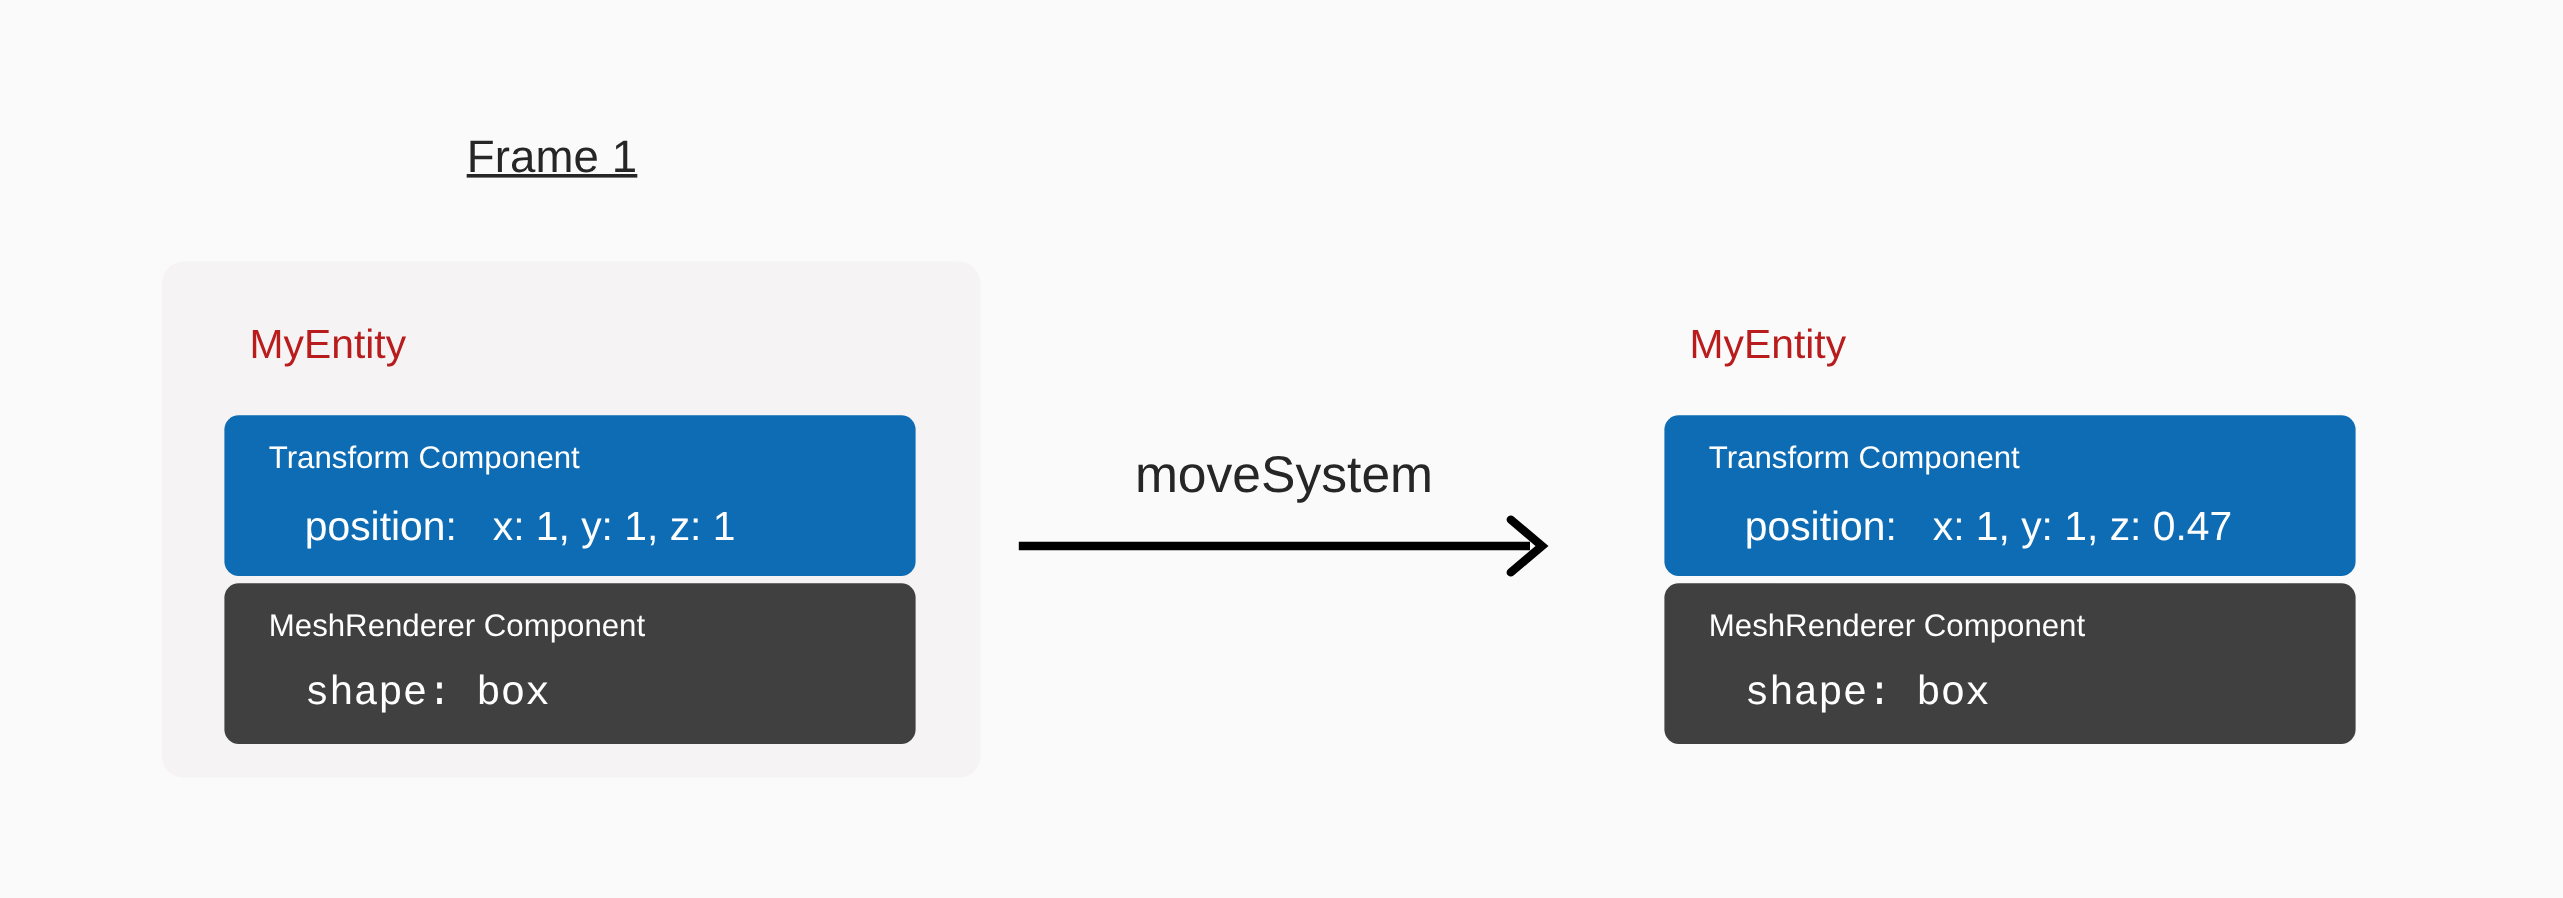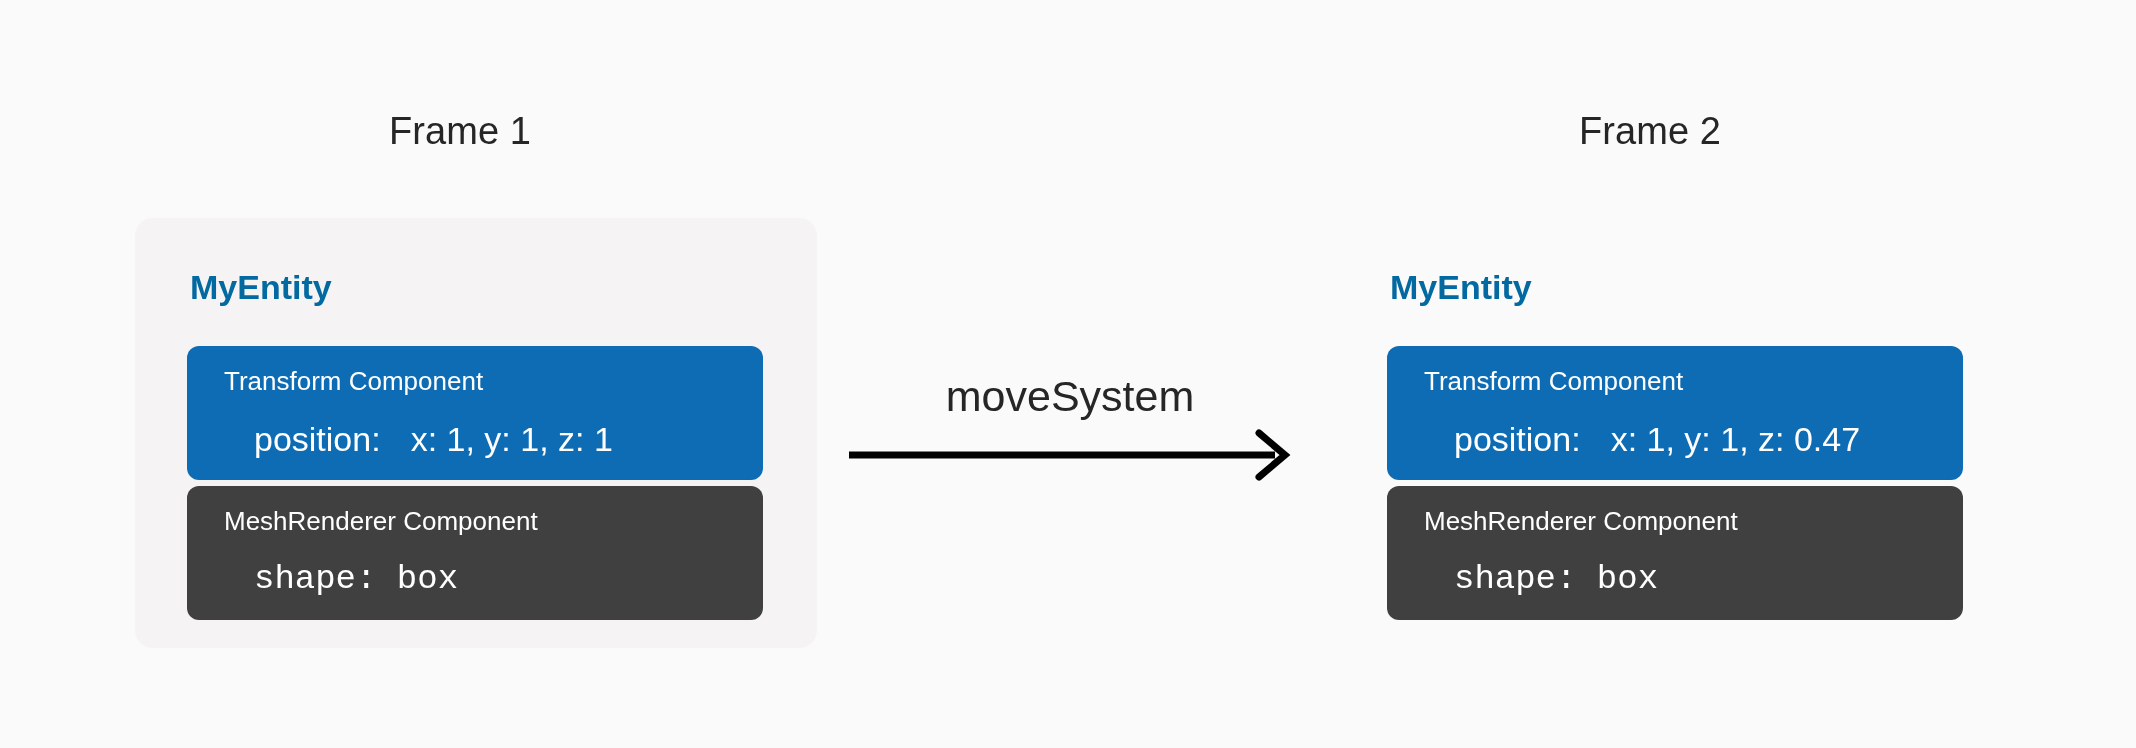--- a/index.html
+++ b/index.html
@@ -23,20 +23,21 @@
   }
 
   
   .frame-title {
     position: absolute;
     font-size: 38px;
     color: #262626;
     letter-spacing: 0.1px;
     white-space: nowrap;
     text-align: center;
+    text-decoration: underline;
   }
   #frame1-title { left: 280px; top: 110px; width: 360px; }
   #frame2-title { left: 1470px; top: 110px; width: 360px; }
 
   
   .entity-panel {
     position: absolute;
     box-sizing: border-box;
     padding: 34px 52px 30px 52px;
   }
@@ -52,25 +53,24 @@
     left: 1335px;
     top: 218px;
     width: 682px;
     height: 430px;
     background: transparent;
     border-radius: 18px;
   }
 
   .entity-name {
     font-size: 34px;
-    color: #0369a1;
+    color: #b91c1c;
     line-height: 1;
-    margin: 18px 0 0 3px;
+    margin: 18px 0 0 21px;
     white-space: nowrap;
-    font-weight: bold;
   }
 
   
   .component-stack {
     margin-top: 42px;
     display: flex;
     flex-direction: column;
     gap: 6px;
   }
 
@@ -155,21 +155,20 @@
     </div>
   </div>
 
   <div id="system-label">moveSystem</div>
 
   <svg id="system-arrow" viewBox="0 0 460 60">
     <line x1="4" y1="30" x2="430" y2="30" stroke="#000000" stroke-width="7" stroke-linecap="butt"></line>
     <polyline points="414,8 440,30 414,52" fill="none" stroke="#000000" stroke-width="7" stroke-linecap="round" stroke-linejoin="miter"></polyline>
   </svg>
 
-  <div class="frame-title" id="frame2-title">Frame 2</div>
 
   <div class="entity-panel" id="entity-panel-2">
 
     <div class="entity-name">MyEntity</div>
 
     <div class="component-stack">
 
       <div class="component-box transform">
         <div class="component-title">Transform Component</div>
         <div class="component-prop">

